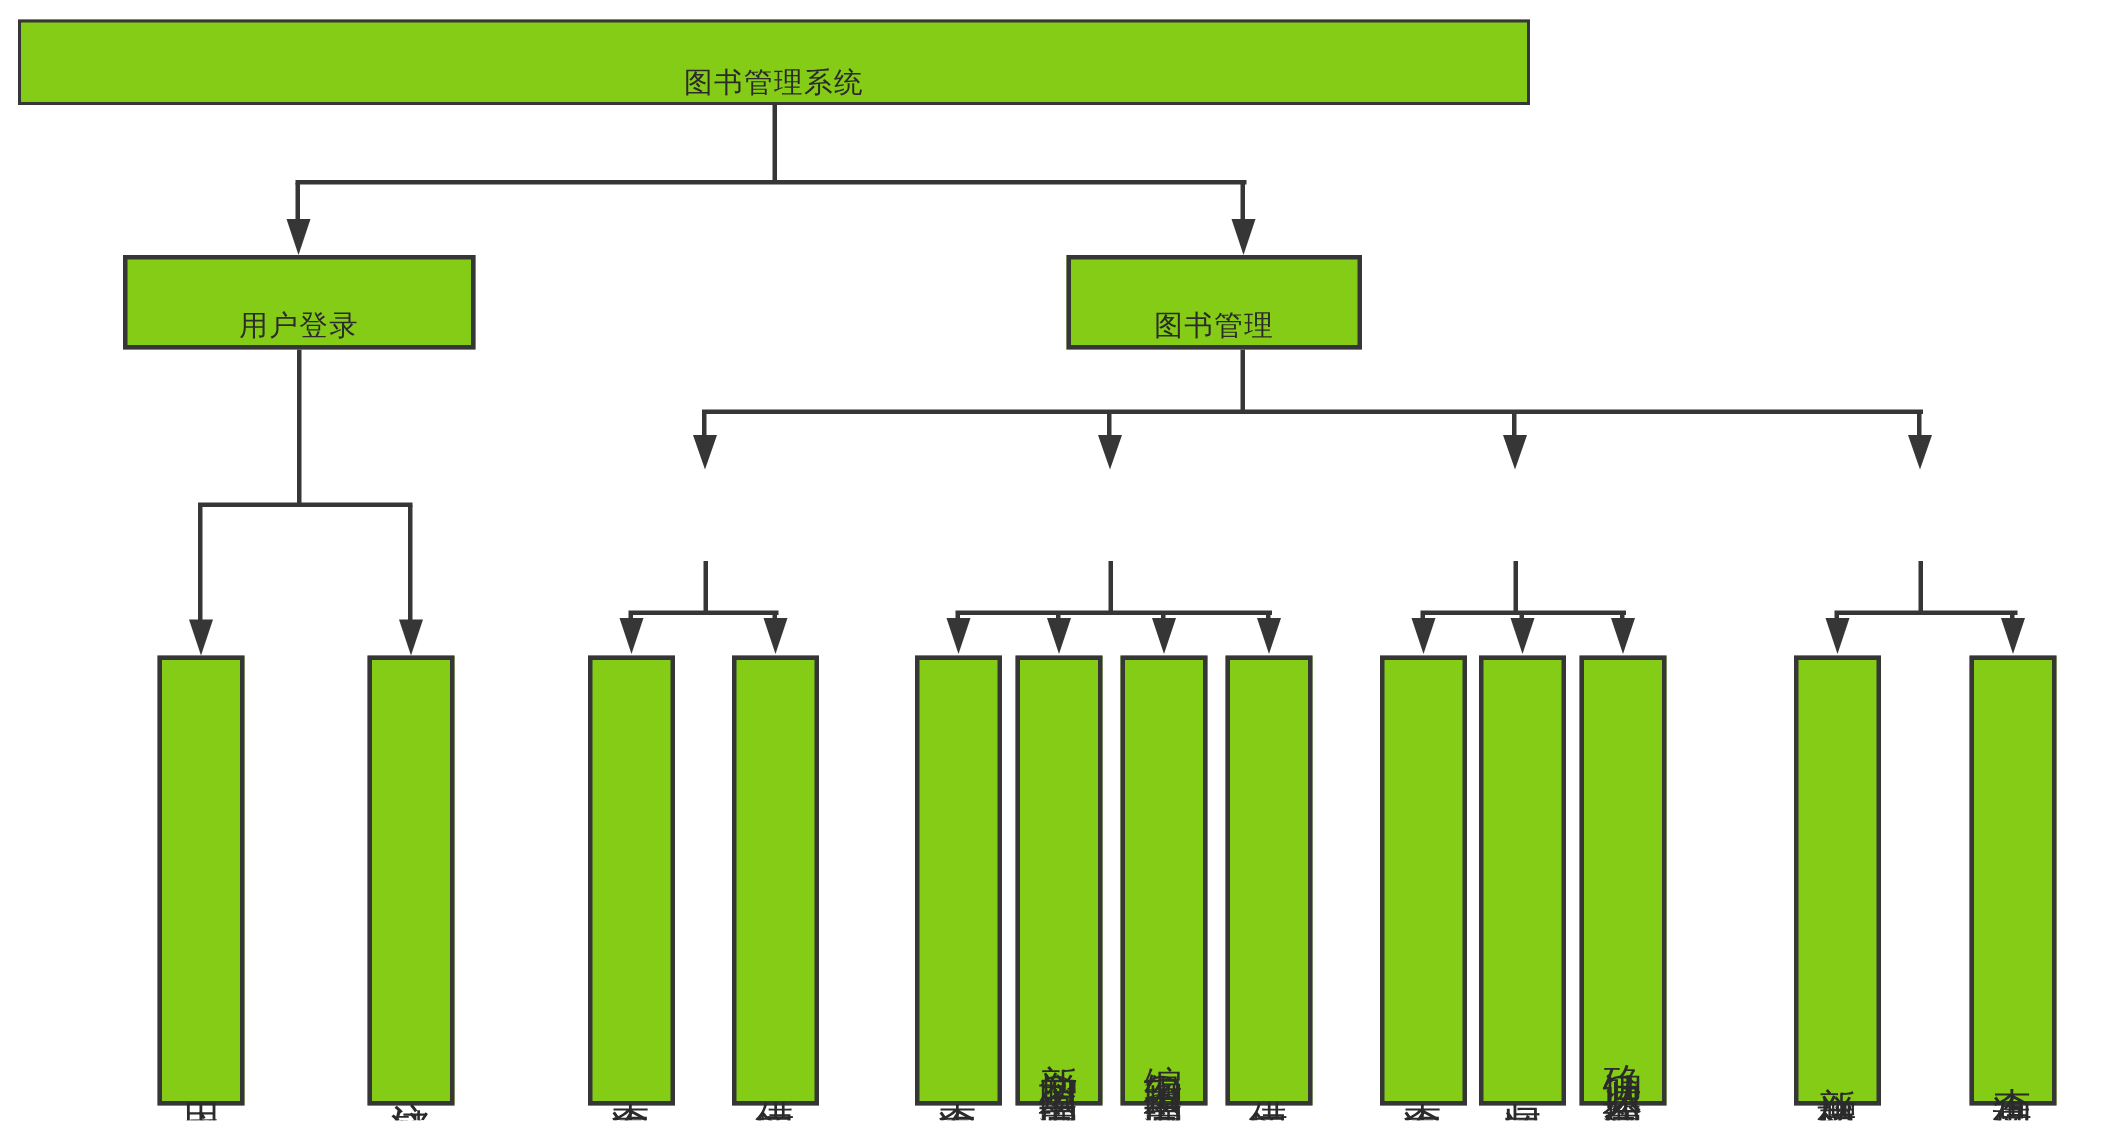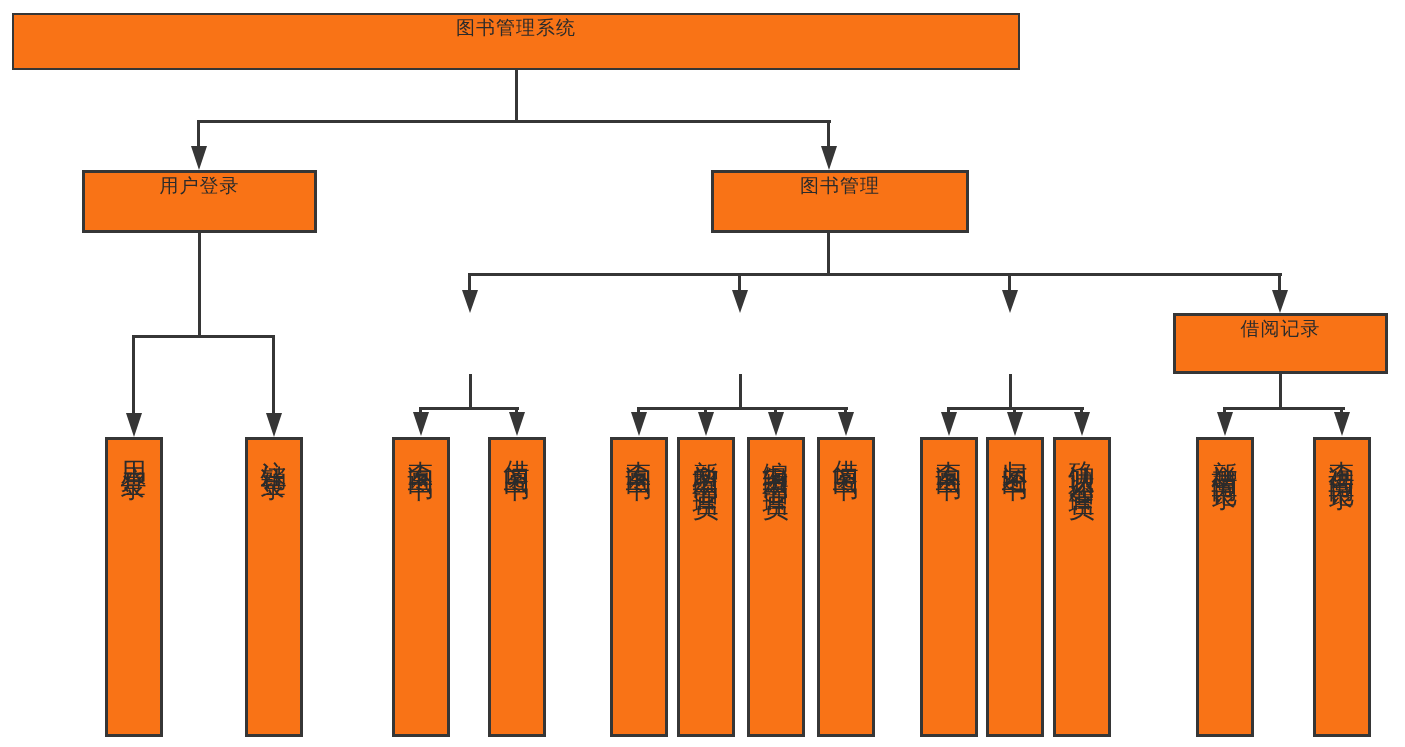--- a/index.html
+++ b/index.html
@@ -11,24 +11,24 @@
   .canvas {
     position: relative;
     width: 1405px;
     height: 747px;
     background: #ffffff;
     overflow: hidden;
   }
   .node {
     position: absolute;
     box-sizing: border-box;
-    background: #f97316;
+    background: #84cc16;
     border: 3px solid #363636;
     display: flex;
-    align-items: flex-start;
+    align-items: flex-end;
     justify-content: center;
     z-index: 2;
   }
   .node.root-node {
     border-width: 2px;
   }
   .node-label {
     font-size: 19px;
     color: #2b2b2b;
     letter-spacing: 1px;
@@ -76,27 +76,24 @@
 
 <div class="canvas">
 
   <div class="node root-node" style="left:12px; top:13px; width:1008px; height:57px;">
     <span class="node-label">图书管理系统</span>
   </div>
 
   <div class="node" style="left:82px; top:170px; width:235px; height:63px;">
     <span class="node-label">用户登录</span>
   </div>
-  <div class="node" style="left:711px; top:170px; width:258px; height:63px;">
+  <div class="node" style="left:711px; top:170px; width:197px; height:63px;">
     <span class="node-label">图书管理</span>
   </div>
 
-  <div class="node" style="left:1173px; top:313px; width:215px; height:61px;">
-    <span class="node-label">借阅记录</span>
-  </div>
 
   <div class="node leaf" style="left:105px; top:437px; width:58px; height:300px;">
     <span class="node-label">用户登录</span>
   </div>
   <div class="node leaf" style="left:245px; top:437px; width:58px; height:300px;">
     <span class="node-label">注销登录</span>
   </div>
 
   <div class="node leaf" style="left:392px; top:437px; width:58px; height:300px;">
     <span class="node-label">查询图书</span>

